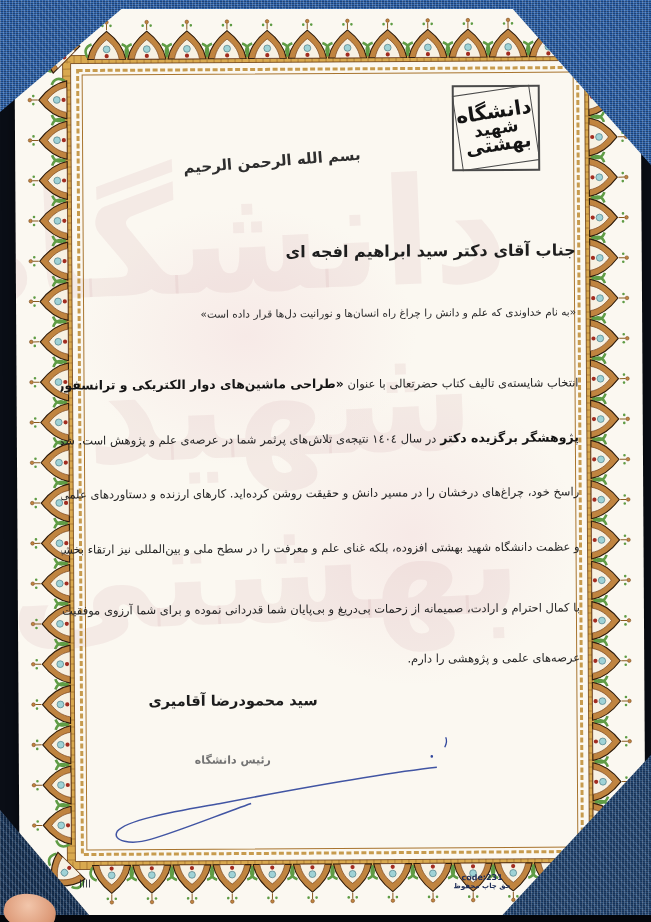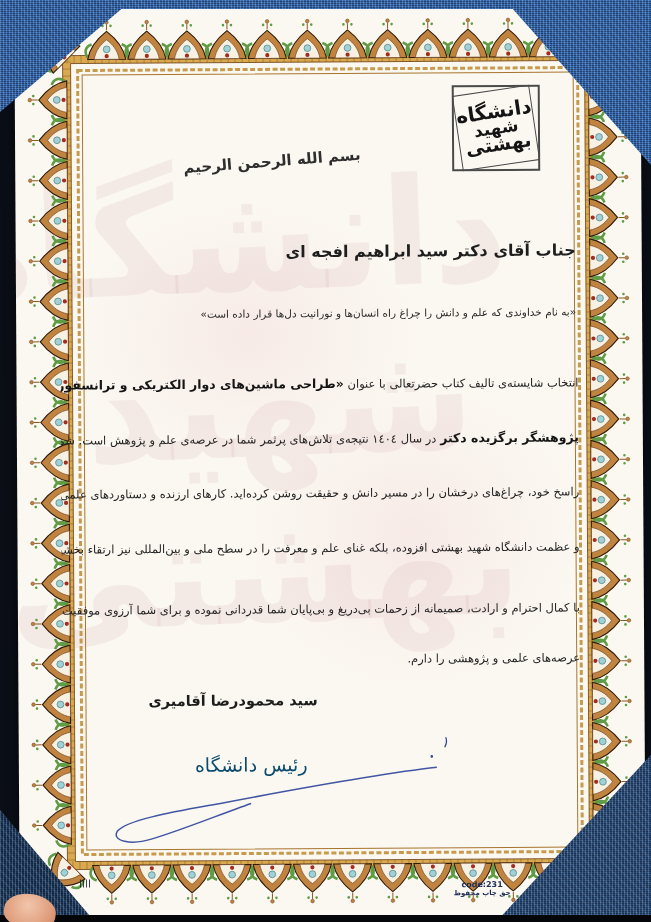--- a/index.html
+++ b/index.html
@@ -50,24 +50,24 @@
   .bismillah{position:absolute;left:168px;top:146px;z-index:2;font-size:15px;font-weight:600;
     color:#2e2e2e;transform:rotate(-4deg);white-space:nowrap;}
   .addressee{position:absolute;right:66px;top:236px;z-index:2;font-size:16px;font-weight:bold;color:#1e1e1e;white-space:nowrap;}
   .dedication{position:absolute;right:66px;top:301px;z-index:2;font-size:10.5px;color:#2b2b2b;white-space:nowrap;}
   .body-par{position:absolute;right:64px;left:44px;top:350px;z-index:2;font-size:11.5px;color:#242424;overflow:hidden;}
   .body-par .ln{height:55px;line-height:55px;white-space:nowrap;text-align:right;}
   .body-par b{font-size:12.5px;color:#151515;}
   .closing{position:absolute;right:64px;left:44px;top:578px;z-index:2;font-size:11.5px;color:#242424;overflow:hidden;}
   .closing .ln{height:50px;line-height:50px;white-space:nowrap;text-align:right;}
   .sig-name{position:absolute;left:130px;top:686px;z-index:2;font-size:14.5px;font-weight:bold;color:#1c1c1c;white-space:nowrap;}
-  .sig-title{position:absolute;left:176px;top:747px;z-index:2;font-size:19px;font-weight:400;color:#0c4a6e;white-space:nowrap;}
+  .sig-title{position:absolute;left:176px;top:747px;z-index:2;font-size:11px;font-weight:700;color:#737373;white-space:nowrap;}
 
   .footer-code{position:absolute;left:434px;top:869px;z-index:2;color:#1d2c57;text-align:center;line-height:1.1;}
-  .footer-code .c1{font-size:8px;font-weight:bold;margin-top:7px;}
+  .footer-code .c1{font-size:8px;font-weight:bold;}
   .footer-code .c2{font-size:7px;font-weight:bold;text-align:right;}
   .barcode{position:absolute;left:60px;top:872px;z-index:2;width:12px;height:8px;opacity:.85;
     background:repeating-linear-gradient(90deg,#1a1f2e 0 1.5px,rgba(0,0,0,0) 1.5px 3px);}
 
   .finger{position:absolute;left:4px;top:894px;width:52px;height:34px;z-index:5;
     border-radius:50% 50% 40% 40%;transform:rotate(9deg);
     background:radial-gradient(circle at 45% 35%,#f2c6ab,#dd9a78 70%,#c07e5c);}
 </style>
 </head>
 <body>

